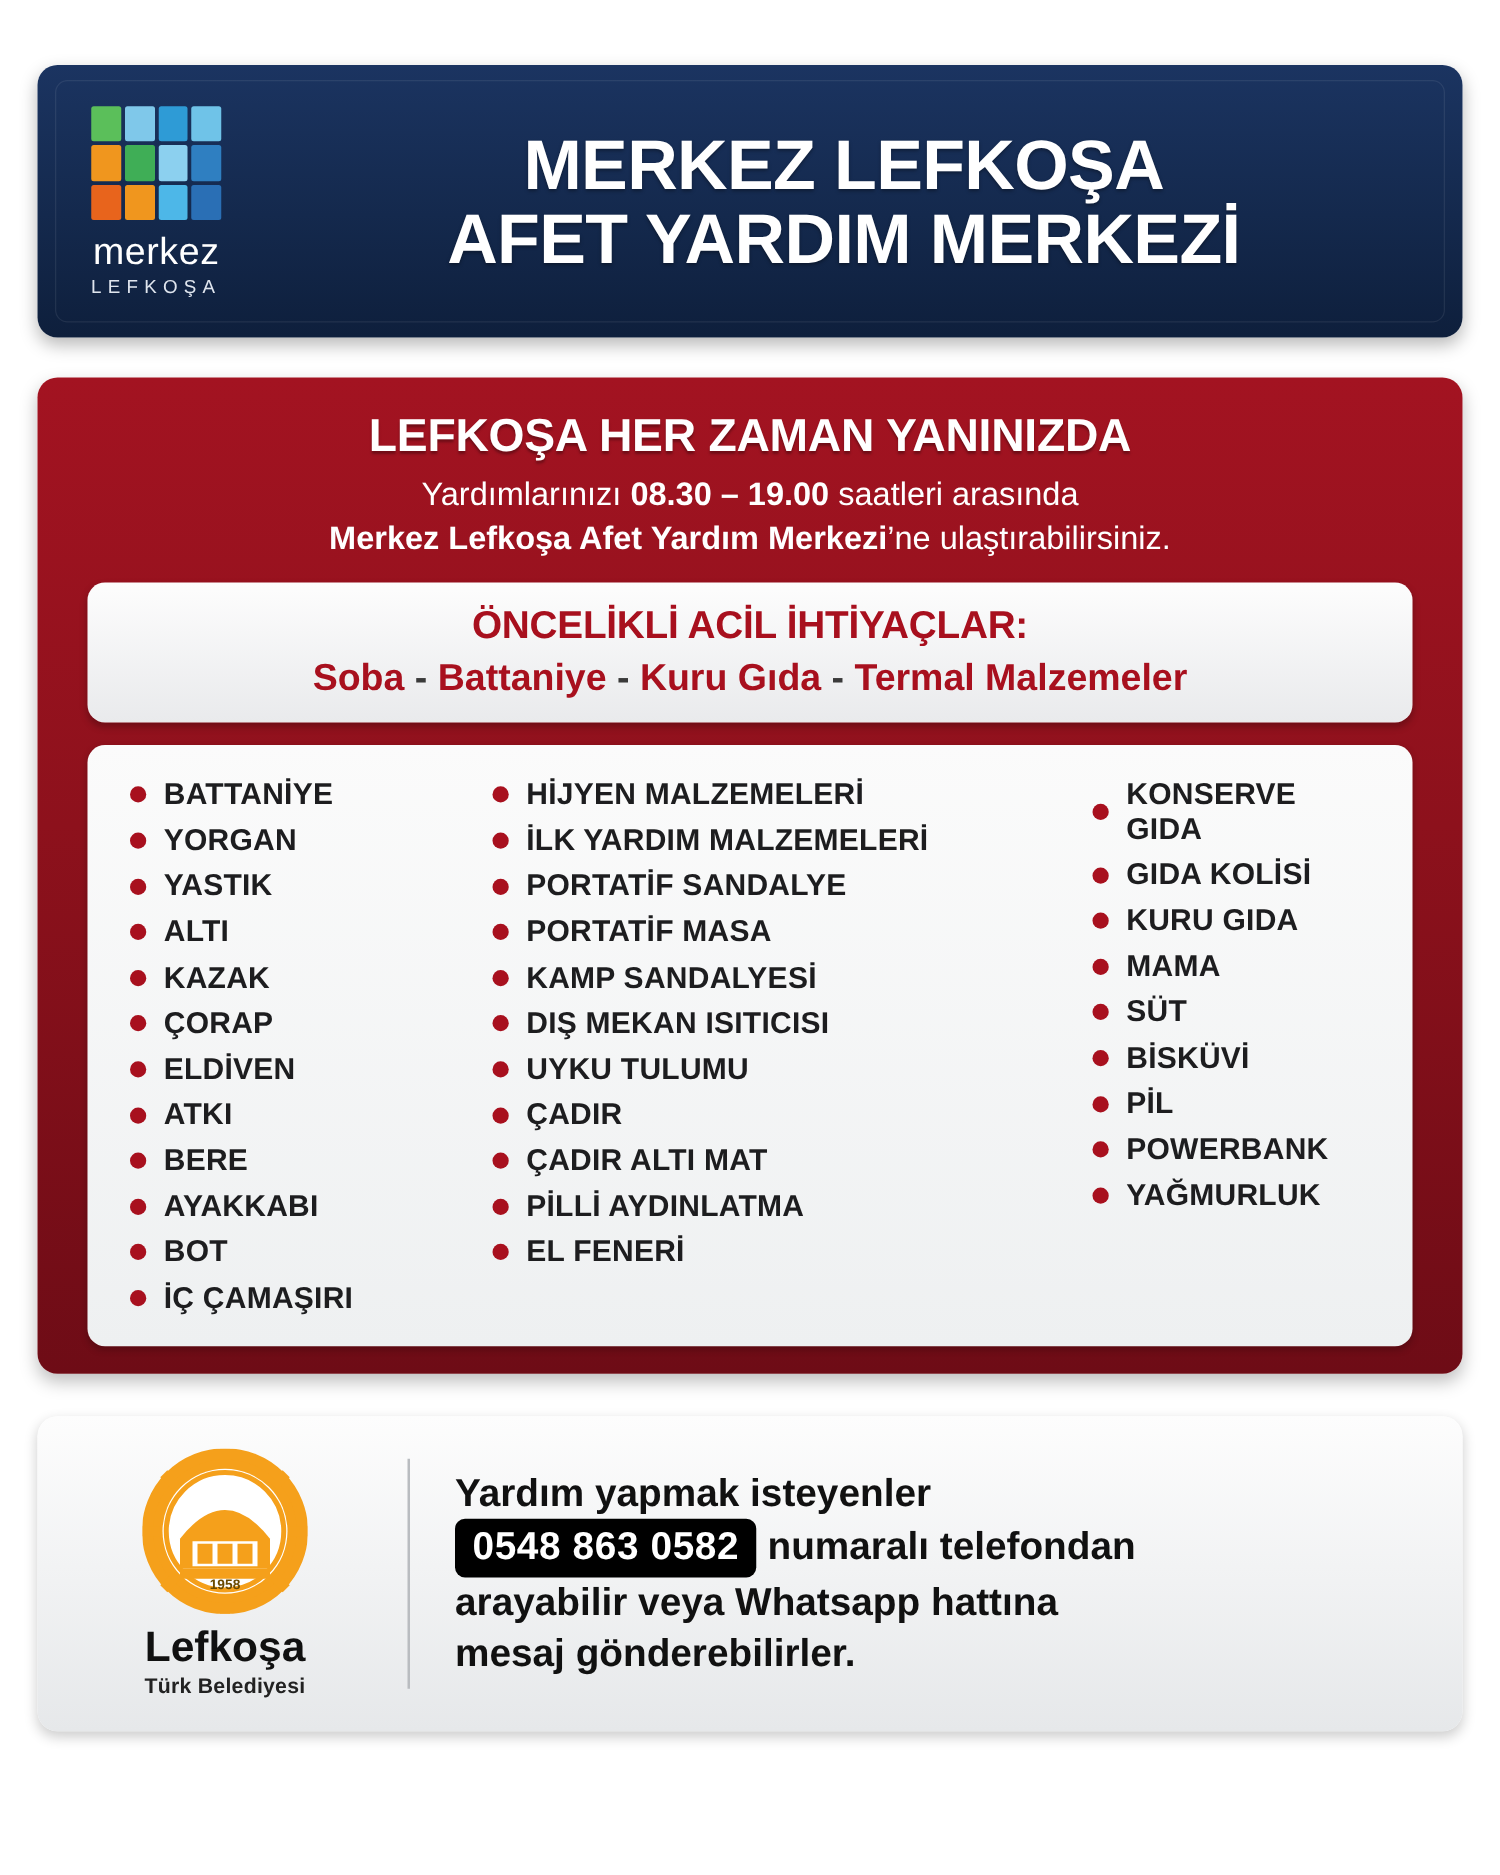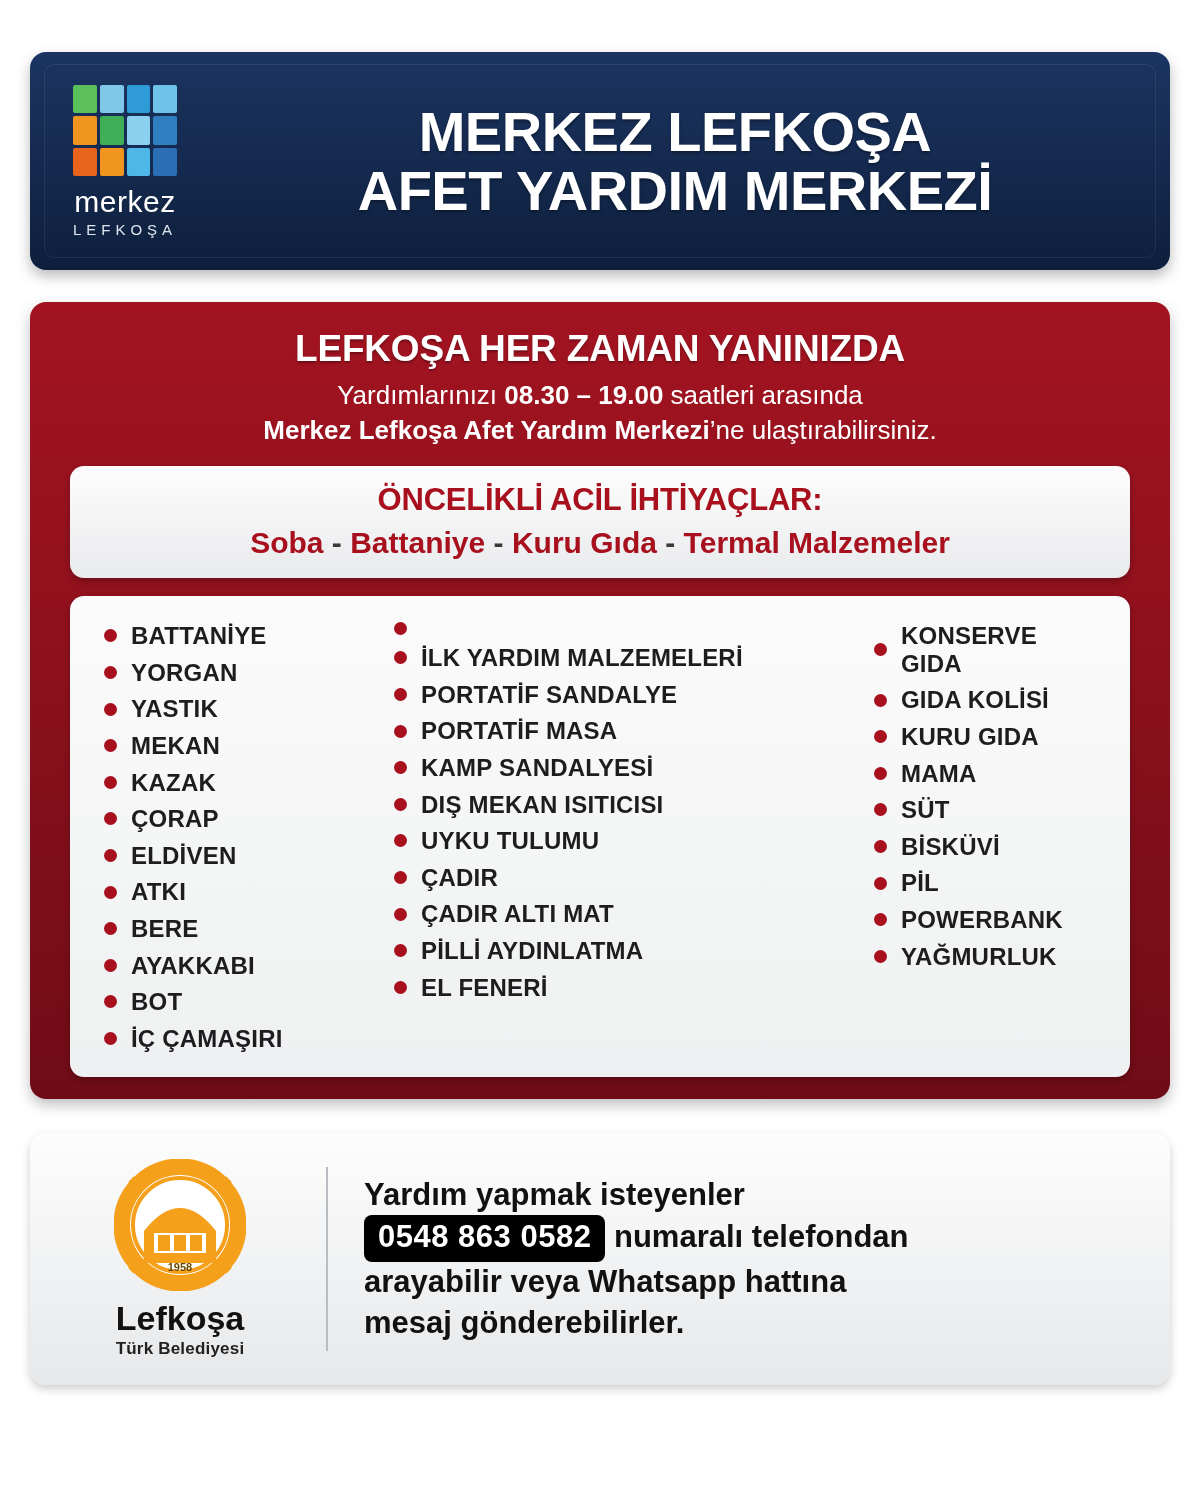--- a/index.html
+++ b/index.html
@@ -245,21 +245,21 @@
         <div class="item">
             <span class="dot"></span>
             <span class="item-label">YORGAN</span>
           </div>
         <div class="item">
             <span class="dot"></span>
             <span class="item-label">YASTIK</span>
           </div>
         <div class="item">
             <span class="dot"></span>
-            <span class="item-label">MEKAN</span>
+            <span class="item-label">ALTI</span>
           </div>
         <div class="item">
             <span class="dot"></span>
             <span class="item-label">KAZAK</span>
           </div>
         <div class="item">
             <span class="dot"></span>
             <span class="item-label">ÇORAP</span>
           </div>
         <div class="item">
@@ -284,20 +284,21 @@
           </div>
         <div class="item">
             <span class="dot"></span>
             <span class="item-label">İÇ ÇAMAŞIRI</span>
           </div>
       </div>
 
       <div class="col c2">
         <div class="item">
             <span class="dot"></span>
+            <span class="item-label">HİJYEN MALZEMELERİ</span>
           </div>
         <div class="item">
             <span class="dot"></span>
             <span class="item-label">İLK YARDIM MALZEMELERİ</span>
           </div>
         <div class="item">
             <span class="dot"></span>
             <span class="item-label">PORTATİF SANDALYE</span>
           </div>
         <div class="item">

